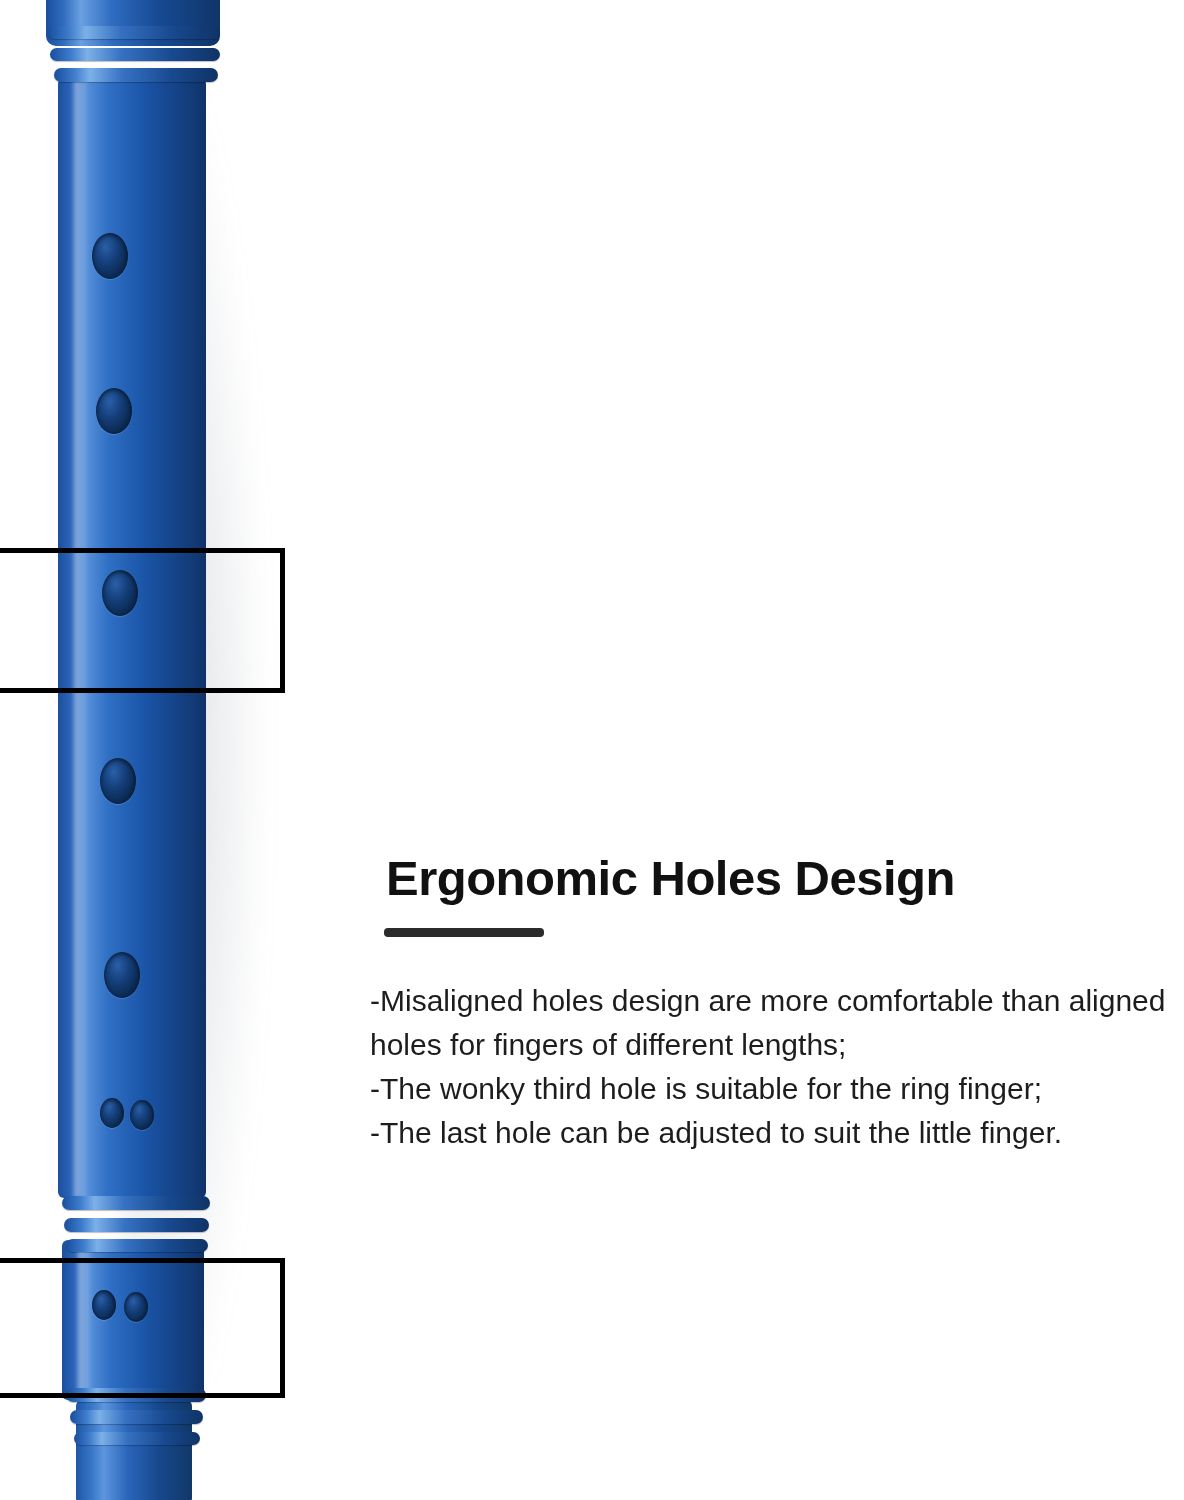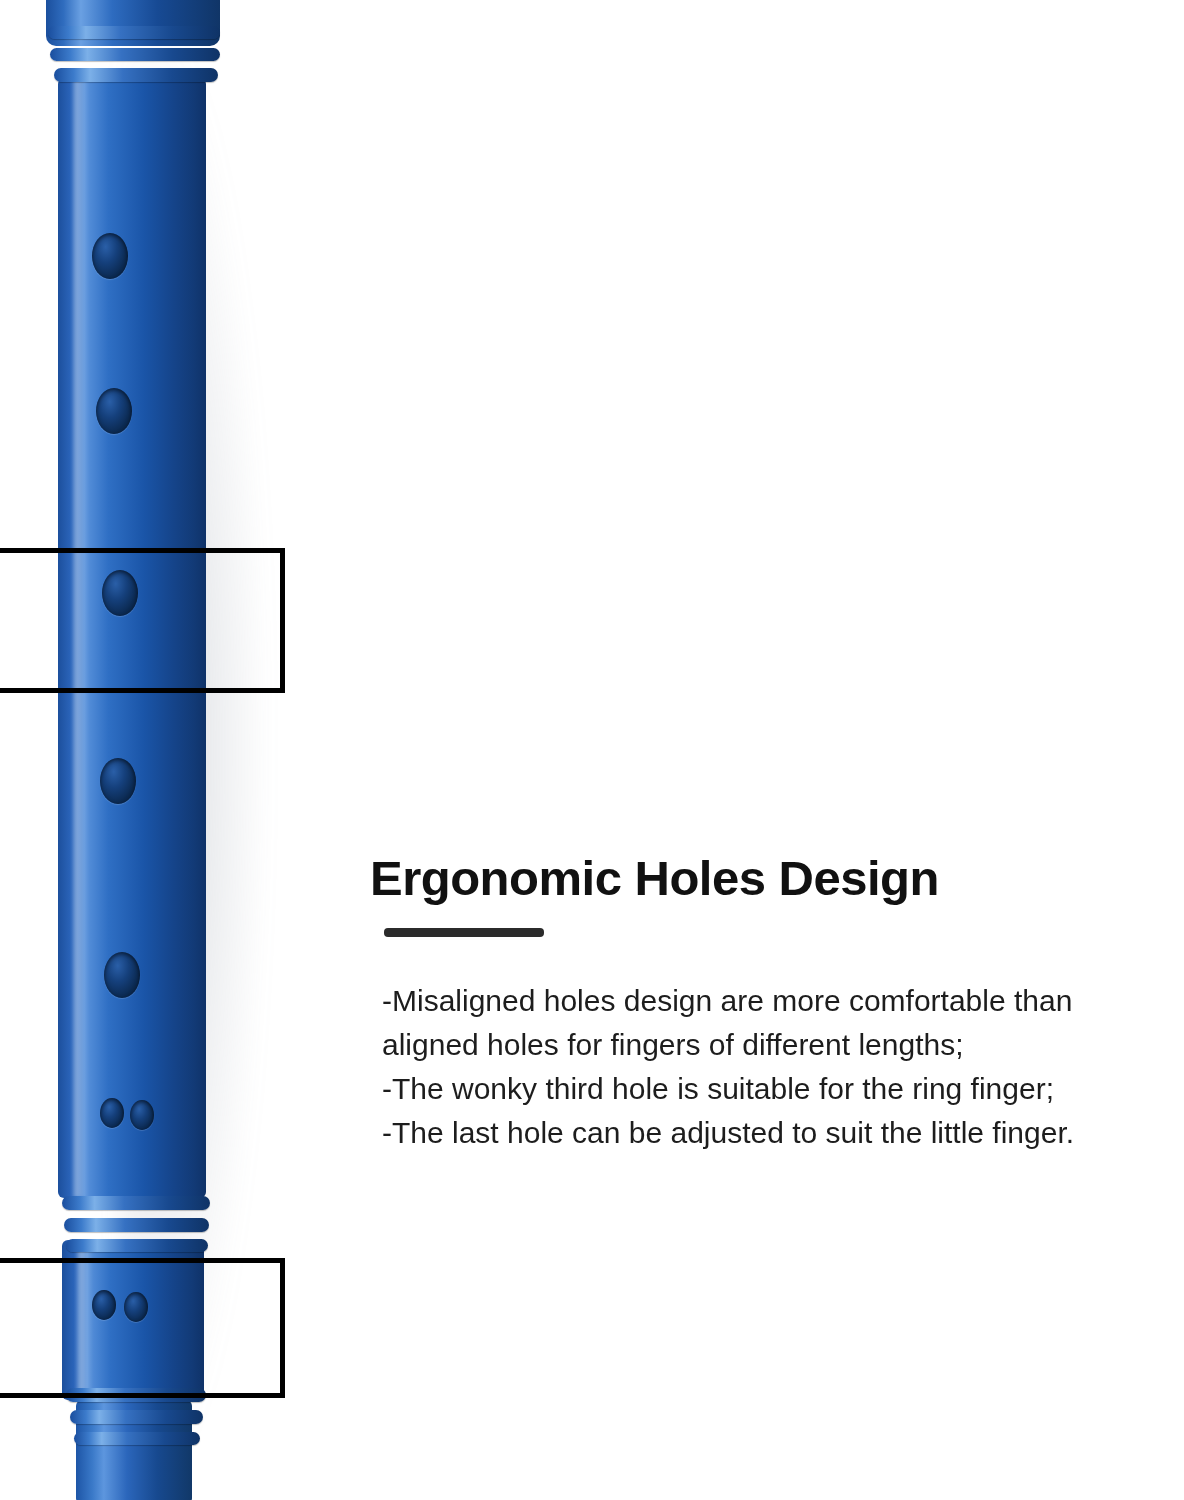--- a/index.html
+++ b/index.html
@@ -161,38 +161,38 @@
     left: 370px;
     top: 850px;
     width: 810px;
   }
 
   #headline {
     font-size: 49px;
     font-weight: bold;
     color: #111111;
     letter-spacing: -0.5px;
-    margin: 0 0 0 0;
+    margin: 0 0 0 16px;
     white-space: nowrap;
   }
 
   #headline-rule {
     width: 160px;
     height: 9px;
     background: #2b2b2b;
     border-radius: 4px;
     margin: 22px 0 42px 14px;
   }
 
   #body-copy {
     font-size: 30px;
     line-height: 44px;
     color: #1d1d1d;
     white-space: pre-line;
-    margin: 12px;
+    margin: 0;
   }
 </style>
 </head>
 <body>
 
 <div id="product-photo">
   <div class="shadow"></div>
 
   <div class="tube tube-top-flare"></div>
 

